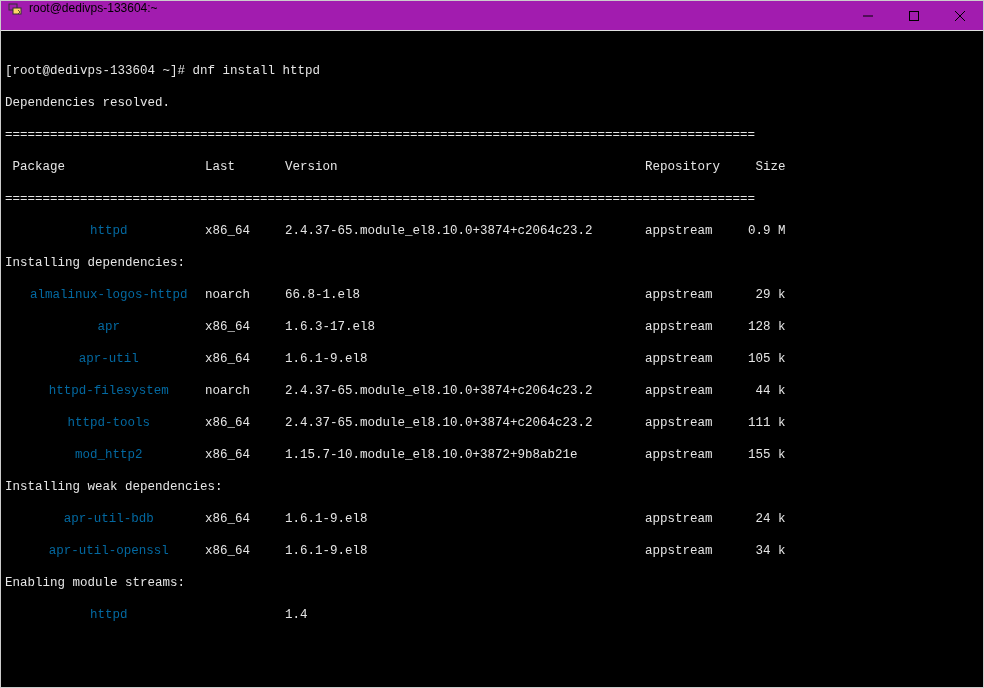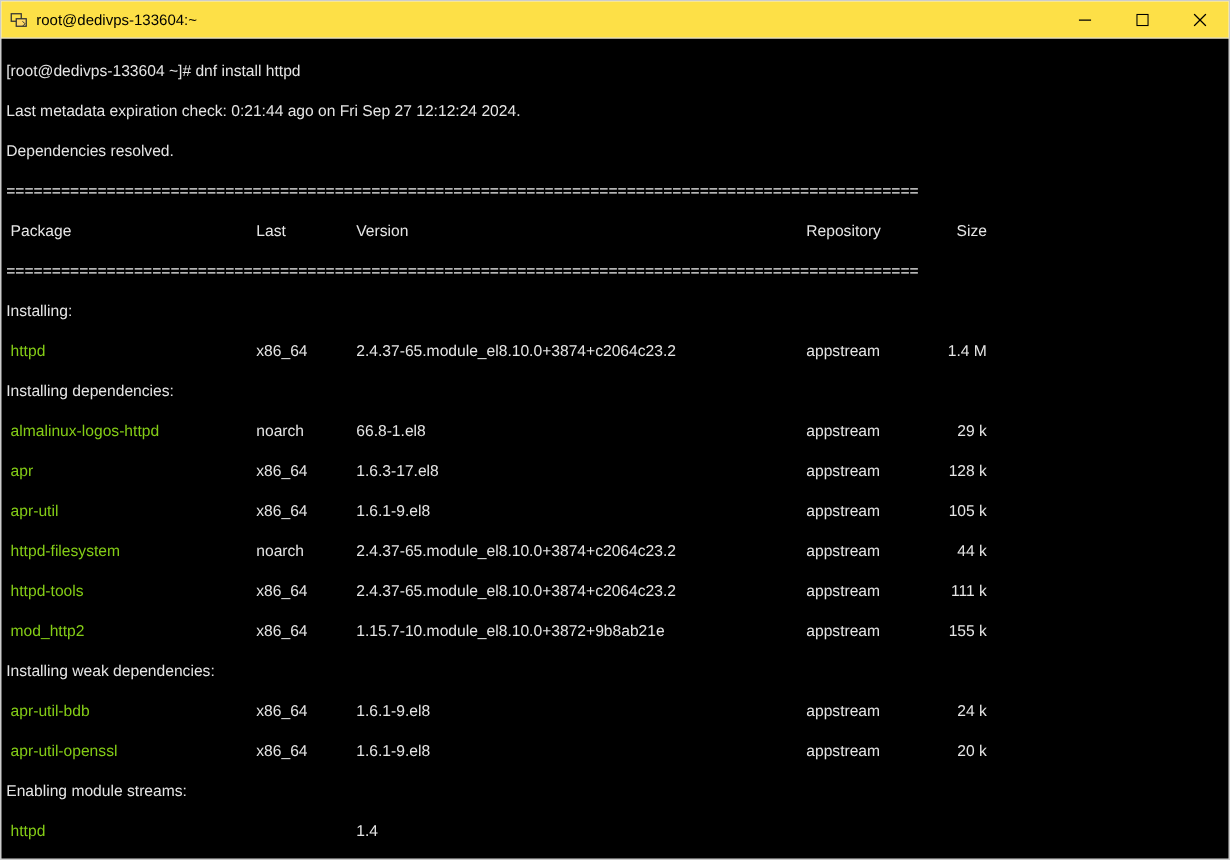--- a/index.html
+++ b/index.html
@@ -11,22 +11,22 @@
       width: 984px;
       height: 688px;
       background: #fff;
       border: 1px solid #ccc;
       overflow: hidden;
       position: relative;
     }
     .titlebar {
       height: 30px;
       display: flex;
-      align-items: center;
-      background: #fde047;
+      align-items: flex-start;
+      background: #a21caf;
       border-bottom: 1px solid #e0e0e0;
       padding-left: 6px;
     }
     .titlebar-icon {
       width: 16px;
       height: 16px;
       margin-right: 6px;
       display: inline-flex;
       align-items: center;
       justify-content: center;
@@ -48,29 +48,29 @@
       justify-content: center;
       cursor: pointer;
     }
     .terminal {
       position: absolute;
       top: 30px;
       left: 0;
       right: 0;
       bottom: 0;
       background: #000;
-      font-family: Liberation Sans, sans-serif;
+      font-family: Liberation Mono, monospace;
       font-size: 12.5px;
       line-height: 16px;
-      padding: 2px 4px;
+      padding: 16px 4px;
       color: #e5e5e5;
       white-space: pre;
       overflow: hidden;
     }
-    .green { color: #84cc16; }
+    .green { color: #0369a1; text-align: center; }
     .hdr-row span { display: inline-block; }
     .col-pkg { display: inline-block; width: 200px; }
     .col-arch { display: inline-block; width: 80px; }
     .col-ver { display: inline-block; width: 360px; }
     .col-repo { display: inline-block; width: 100px; }
     .col-size { display: inline-block; width: 48px; text-align: right; }
   </style>
 </head>
 <body>
 
@@ -99,37 +99,35 @@
         <svg width="10" height="10">
             <line x1="0" y1="0" x2="10" y2="10" stroke="#000"></line>
             <line x1="10" y1="0" x2="0" y2="10" stroke="#000"></line>
           </svg>
       </div>
     </div>
   </div>
 
   <div class="terminal">
 <div><span>[root@dedivps-133604 ~]#</span> <span>dnf install httpd</span></div>
-<div>Last metadata expiration check: 0:21:44 ago on Fri Sep 27 12:12:24 2024.</div>
 <div>Dependencies resolved.</div>
 <div>====================================================================================================</div>
 <div class="hdr-row"><span class="col-pkg"> Package</span><span class="col-arch">Last</span><span class="col-ver">Version</span><span class="col-repo">Repository</span><span class="col-size">Size </span></div>
 <div>====================================================================================================</div>
-<div>Installing:</div>
-<div><span class="col-pkg green"> httpd</span><span class="col-arch">x86_64</span><span class="col-ver">2.4.37-65.module_el8.10.0+3874+c2064c23.2</span><span class="col-repo">appstream</span><span class="col-size">1.4 M </span></div>
+<div><span class="col-pkg green"> httpd</span><span class="col-arch">x86_64</span><span class="col-ver">2.4.37-65.module_el8.10.0+3874+c2064c23.2</span><span class="col-repo">appstream</span><span class="col-size">0.9 M </span></div>
 <div>Installing dependencies:</div>
 <div><span class="col-pkg green"> almalinux-logos-httpd</span><span class="col-arch">noarch</span><span class="col-ver">66.8-1.el8</span><span class="col-repo">appstream</span><span class="col-size">29 k </span></div>
 <div><span class="col-pkg green"> apr</span><span class="col-arch">x86_64</span><span class="col-ver">1.6.3-17.el8</span><span class="col-repo">appstream</span><span class="col-size">128 k </span></div>
 <div><span class="col-pkg green"> apr-util</span><span class="col-arch">x86_64</span><span class="col-ver">1.6.1-9.el8</span><span class="col-repo">appstream</span><span class="col-size">105 k </span></div>
 <div><span class="col-pkg green"> httpd-filesystem</span><span class="col-arch">noarch</span><span class="col-ver">2.4.37-65.module_el8.10.0+3874+c2064c23.2</span><span class="col-repo">appstream</span><span class="col-size">44 k </span></div>
 <div><span class="col-pkg green"> httpd-tools</span><span class="col-arch">x86_64</span><span class="col-ver">2.4.37-65.module_el8.10.0+3874+c2064c23.2</span><span class="col-repo">appstream</span><span class="col-size">111 k </span></div>
 <div><span class="col-pkg green"> mod_http2</span><span class="col-arch">x86_64</span><span class="col-ver">1.15.7-10.module_el8.10.0+3872+9b8ab21e</span><span class="col-repo">appstream</span><span class="col-size">155 k </span></div>
 <div>Installing weak dependencies:</div>
 <div><span class="col-pkg green"> apr-util-bdb</span><span class="col-arch">x86_64</span><span class="col-ver">1.6.1-9.el8</span><span class="col-repo">appstream</span><span class="col-size">24 k </span></div>
-<div><span class="col-pkg green"> apr-util-openssl</span><span class="col-arch">x86_64</span><span class="col-ver">1.6.1-9.el8</span><span class="col-repo">appstream</span><span class="col-size">20 k </span></div>
+<div><span class="col-pkg green"> apr-util-openssl</span><span class="col-arch">x86_64</span><span class="col-ver">1.6.1-9.el8</span><span class="col-repo">appstream</span><span class="col-size">34 k </span></div>
 <div>Enabling module streams:</div>
 <div><span class="col-pkg green"> httpd</span><span class="col-arch"></span><span class="col-ver">1.4</span></div>
 
 
 
 
 
 
 
 

